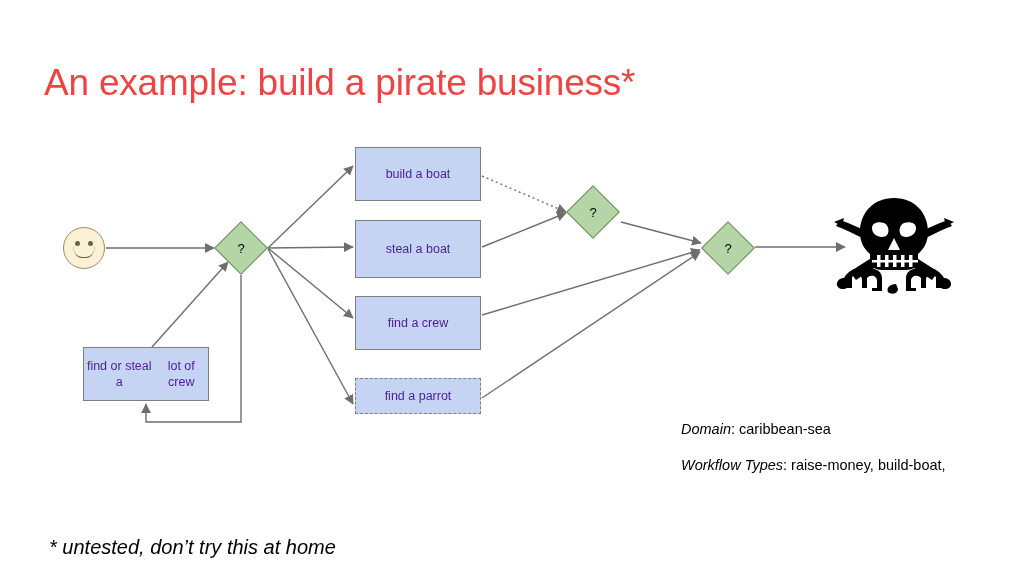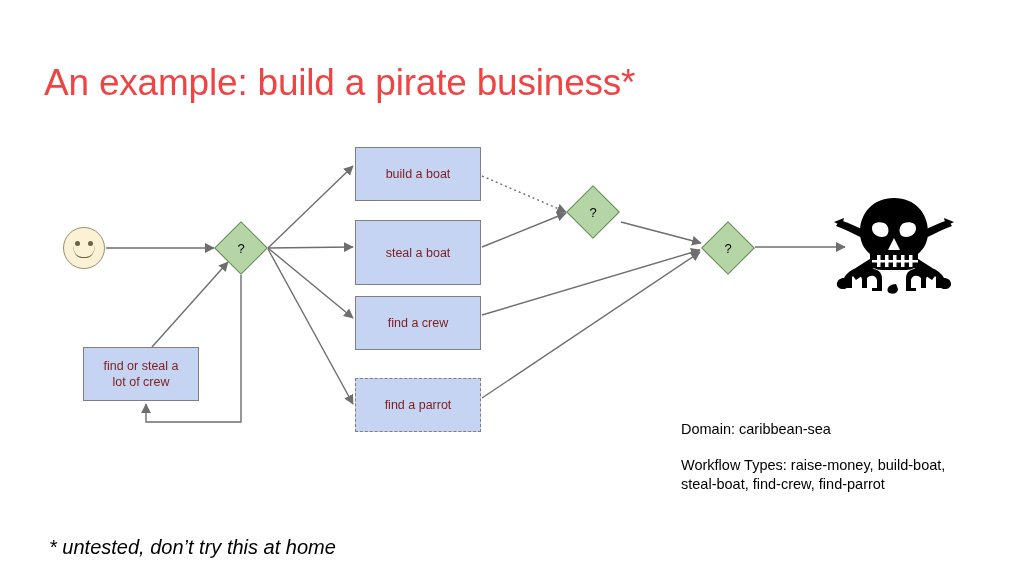--- a/index.html
+++ b/index.html
@@ -49,21 +49,21 @@
 
   .activity-box {
     background: #c4d4f2;
     border: 1.5px solid #7f7f7f;
     display: flex;
     align-items: center;
     justify-content: center;
     text-align: center;
     font-size: 12.5px;
     line-height: 16px;
-    color: #7f1d1d;
+    color: #4c1d95;
   }
   .activity-box.dashed {
     border-style: dashed;
     border-width: 1.5px;
   }
 
   .diamond-wrap {
     position: absolute;
     display: flex;
     align-items: center;
@@ -126,20 +126,21 @@
     left: 681px;
     top: 420px;
     width: 320px;
     font-size: 14.5px;
     line-height: 19px;
     color: #000000;
   }
   #legend .legend-row { margin-bottom: 17px; }
   #legend .legend-row:last-child { margin-bottom: 0; }
   #legend .legend-key {
+    font-style: italic;
   }
 
   
   #footnote {
     position: absolute;
     left: 49px;
     top: 536px;
     font-size: 20px;
     font-style: italic;
     color: #000000;
@@ -209,33 +210,33 @@
 
   <div class="diamond-wrap" style="left:701px; top:221px; width:54px; height:54px;">
     <span class="diamond-shape" style="width:38px; height:38px; margin-left:-19px; margin-top:-19px; transform:rotate(45deg);"></span>
     <span class="diamond-label">?</span>
   </div>
 
   <div class="node activity-box" style="left:355px; top:147px; width:126px; height:54px;">
     <span>build a boat</span>
   </div>
 
-  <div class="node activity-box" style="left:355px; top:220px; width:126px; height:65px;">
+  <div class="node activity-box" style="left:355px; top:220px; width:126px; height:58px;">
     <span>steal a boat</span>
   </div>
 
   <div class="node activity-box" style="left:355px; top:296px; width:126px; height:54px;">
     <span>find a crew</span>
   </div>
 
-  <div class="node activity-box dashed" style="left:355px; top:378px; width:126px; height:54px;">
+  <div class="node activity-box dashed" style="left:355px; top:378px; width:126px; height:36px;">
     <span>find a parrot</span>
   </div>
 
-  <div class="node activity-box" style="left:83px; top:347px; width:116px; height:54px; flex-direction:column;">
+  <div class="node activity-box" style="left:83px; top:347px; width:126px; height:54px; ">
     <span>find or steal a</span>
     <span>lot of crew</span>
   </div>
 
   <svg id="logo" viewBox="0 0 132 104">
     <g fill="#000000">
 
       <path d="M8 34 C 34 44, 72 66, 104 88 L 110 80 C 78 58, 40 38, 12 28 Z"></path>
       <path d="M124 34 C 98 44, 60 66, 28 88 L 22 80 C 54 58, 92 38, 120 28 Z"></path>
 
@@ -273,19 +274,18 @@
       </g>
     </g>
   </svg>
 
   <div id="legend">
     <div class="legend-row">
       <span class="legend-key">Domain</span><span>: caribbean-sea</span>
     </div>
     <div class="legend-row">
       <span class="legend-key">Workflow Types</span><span>: raise-money, build-boat,</span><br>
-      <span>steal-boat, find-crew, find-parrot</span>
     </div>
   </div>
 
   <div id="footnote">* untested, don’t try this at home</div>
 
 </div>
 
 </body></html>

